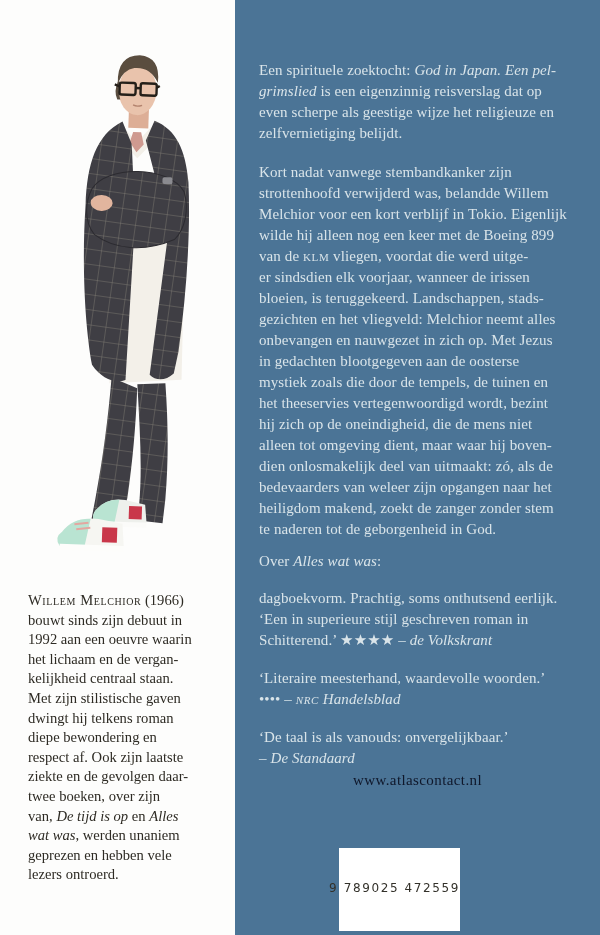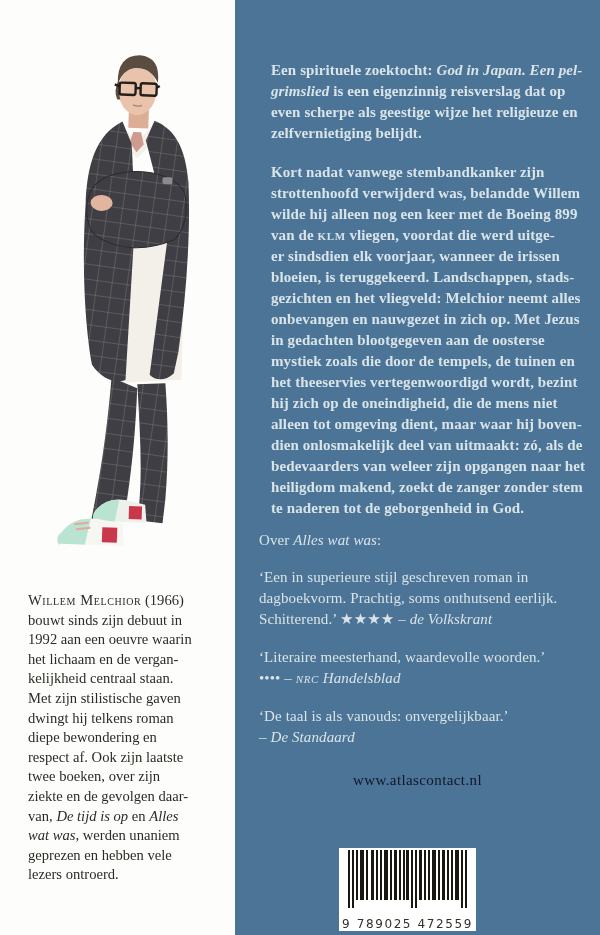--- a/index.html
+++ b/index.html
@@ -6,32 +6,32 @@
   .cover{position:relative;width:600px;height:935px;background:#fdfdfc;overflow:hidden;
          font-family:"Liberation Serif",serif;}
   
   .photo-wrap{position:absolute;left:30px;top:48px;width:205px;height:520px;}
   .bio{position:absolute;left:28px;top:591px;width:186px;
        font-size:14.6px;line-height:19.6px;color:#2e2b24;}
   
   .panel{position:absolute;left:235px;top:0;width:365px;height:935px;background:#4b7496;}
   .panel-inner{position:absolute;left:24px;top:60px;width:334px;
                font-size:15px;line-height:21px;color:#d9e4e9;letter-spacing:.1px;}
-  .blurb{margin:0 0 18px 12px;font-weight:bold;}
+  .blurb{margin:0 0 18px 0;}
   .blurb-2{margin-bottom:11px;}
   .over-line{margin:0 0 16px 0;}
   .quote{margin:0 0 17px 0;}
   .tl{white-space:nowrap;}
   .it{font-style:italic;}
   .sc{font-variant:small-caps;letter-spacing:.6px;}
   .website{position:absolute;left:0;top:772px;width:365px;text-align:center;
            font-size:15px;color:#0f172a;letter-spacing:.4px;}
   
-  .barcode{position:absolute;left:104px;top:848px;width:137px;height:83px;background:#ffffff;
-           display:flex;flex-direction:column;align-items:center;justify-content:space-between;}
+  .barcode{position:absolute;left:104px;top:848px;width:121px;height:83px;background:#ffffff;
+           display:flex;flex-direction:row;align-items:center;justify-content:flex-end;}
   .bars{margin-top:2px;}
   .barcode-digits{margin-top:-3px;font-family:"DejaVu Sans",sans-serif;
                   font-size:12px;letter-spacing:1.6px;color:#33312a;white-space:nowrap;}
 </style>
 </head>
 <body>
 
 <div class="cover">
 
   <div class="photo-wrap">
@@ -95,61 +95,62 @@
   <div class="bio">
       <div class="tl"><span class="sc">Willem Melchior</span><span> (1966)</span></div>
       <div class="tl"><span>bouwt sinds zijn debuut in</span></div>
       <div class="tl"><span>1992 aan een oeuvre waarin</span></div>
       <div class="tl"><span>het lichaam en de vergan-</span></div>
       <div class="tl"><span>kelijkheid centraal staan.</span></div>
       <div class="tl"><span>Met zijn stilistische gaven</span></div>
       <div class="tl"><span>dwingt hij telkens roman</span></div>
       <div class="tl"><span>diepe bewondering en</span></div>
       <div class="tl"><span>respect af. Ook zijn laatste</span></div>
+      <div class="tl"><span>ziekte en de gevolgen daar-</span></div>
       <div class="tl"><span>twee boeken, over zijn</span></div>
-      <div class="tl"><span>ziekte en de gevolgen daar-</span></div>
       <div class="tl"><span>van, </span><span class="it">De tijd is op</span><span> en </span><span class="it">Alles</span></div>
       <div class="tl"><span class="it">wat was</span><span>, werden unaniem</span></div>
       <div class="tl"><span>geprezen en hebben vele</span></div>
       <div class="tl"><span>lezers ontroerd.</span></div>
     </div>
 
   <div class="panel">
     <div class="panel-inner">
       <div class="blurb">
           <div class="tl"><span>Een spirituele zoektocht: </span><span class="it">God in Japan. Een pel-</span></div>
           <div class="tl"><span class="it">grimslied</span><span> is een eigenzinnig reisverslag dat op</span></div>
           <div class="tl"><span>even scherpe als geestige wijze het religieuze en</span></div>
           <div class="tl"><span>zelfvernietiging belijdt.</span></div>
         </div>
       <div class="blurb blurb-2">
           <div class="tl"><span>Kort nadat vanwege stembandkanker zijn</span></div>
           <div class="tl"><span>strottenhoofd verwijderd was, belandde Willem</span></div>
+          <div class="tl"><span>Melchior voor een kort verblijf in Tokio. Eigenlijk</span></div>
           <div class="tl"><span>wilde hij alleen nog een keer met de Boeing 899</span></div>
           <div class="tl"><span>van de </span><span class="sc">klm</span><span> vliegen, voordat die werd uitge-</span></div>
           <div class="tl"><span>er sindsdien elk voorjaar, wanneer de irissen</span></div>
           <div class="tl"><span>bloeien, is teruggekeerd. Landschappen, stads-</span></div>
           <div class="tl"><span>gezichten en het vliegveld: Melchior neemt alles</span></div>
           <div class="tl"><span>onbevangen en nauwgezet in zich op. Met Jezus</span></div>
           <div class="tl"><span>in gedachten blootgegeven aan de oosterse</span></div>
           <div class="tl"><span>mystiek zoals die door de tempels, de tuinen en</span></div>
           <div class="tl"><span>het theeservies vertegenwoordigd wordt, bezint</span></div>
           <div class="tl"><span>hij zich op de oneindigheid, die de mens niet</span></div>
           <div class="tl"><span>alleen tot omgeving dient, maar waar hij boven-</span></div>
           <div class="tl"><span>dien onlosmakelijk deel van uitmaakt: zó, als de</span></div>
           <div class="tl"><span>bedevaarders van weleer zijn opgangen naar het</span></div>
           <div class="tl"><span>heiligdom makend, zoekt de zanger zonder stem</span></div>
           <div class="tl"><span>te naderen tot de geborgenheid in God.</span></div>
         </div>
       <div class="over-line">
           <div class="tl"><span>Over </span><span class="it">Alles wat was</span><span>:</span></div>
         </div>
       <div class="quote">
+          <div class="tl"><span>dagboekvorm. Prachtig, soms onthutsend eerlijk.</span></div>
           <div class="tl"><span>‘Een in superieure stijl geschreven roman in</span></div>
-          <div class="tl"><span>dagboekvorm. Prachtig, soms onthutsend eerlijk.</span></div>
           <div class="tl"><span>Schitterend.’ </span><span>★★★★</span><span> – </span><span class="it">de Volkskrant</span></div>
         </div>
       <div class="quote">
           <div class="tl"><span>‘Literaire meesterhand, waardevolle woorden.’</span></div>
           <div class="tl"><span>•••• – </span><span class="it sc">nrc</span><span class="it"> Handelsblad</span></div>
         </div>
       <div class="quote">
           <div class="tl"><span>‘De taal is als vanouds: onvergelijkbaar.’</span></div>
           <div class="tl"><span>– </span><span class="it">De Standaard</span></div>
         </div>

